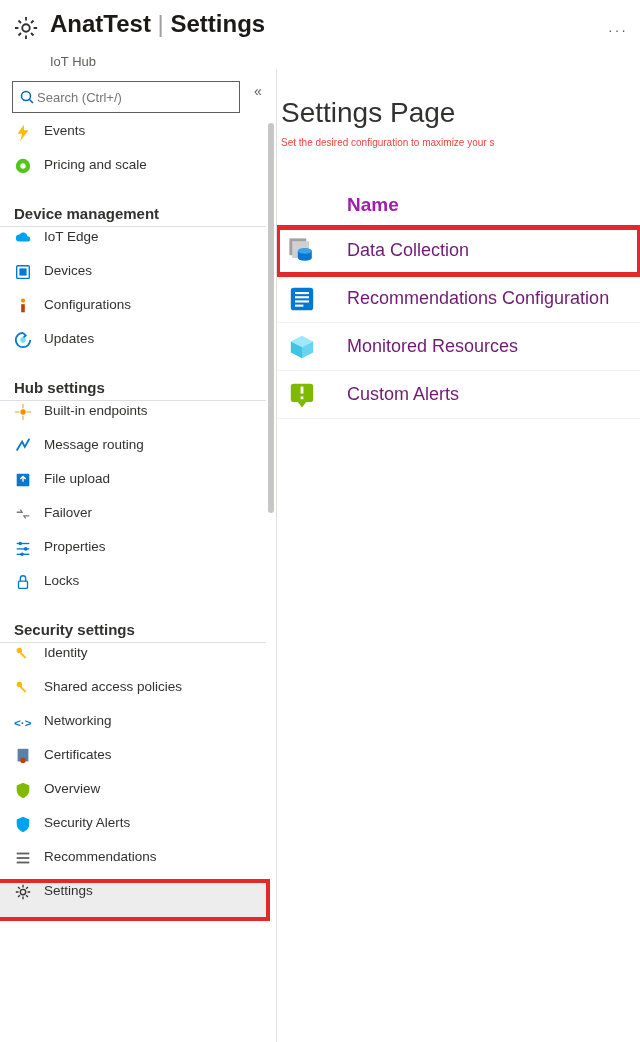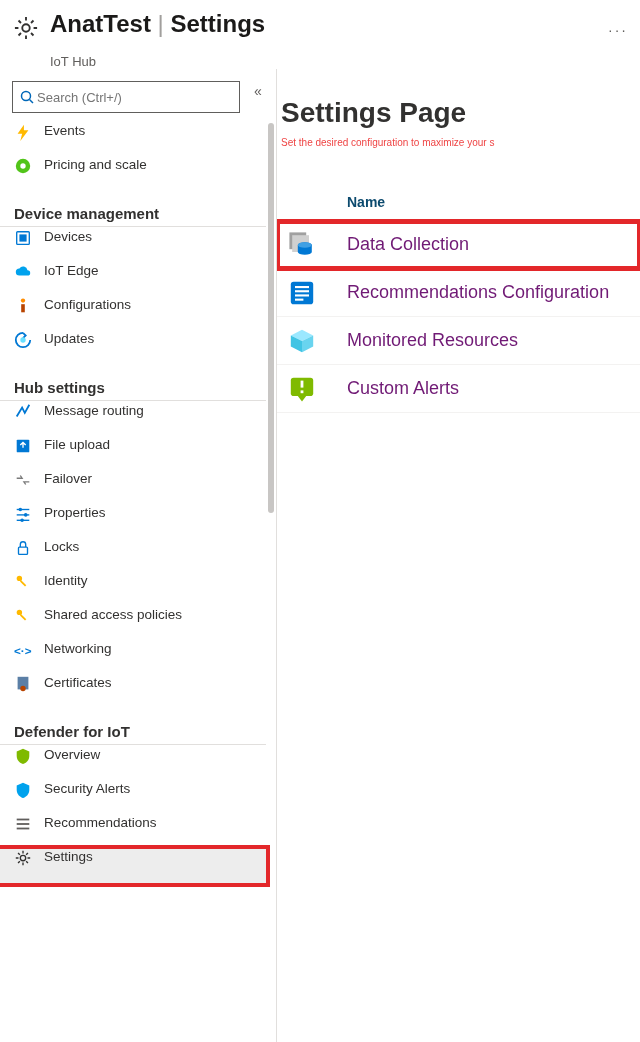--- a/index.html
+++ b/index.html
@@ -17,23 +17,23 @@
   .search input{border:none;outline:none;flex:1;font-size:13px;color:#605e5c;background:transparent}
   .collapse{width:20px;height:20px;margin-left:8px;color:#605e5c;font-size:14px;text-align:center;line-height:20px;cursor:pointer}
   .scroll{flex:1;overflow:hidden;position:relative;padding-right:10px}
   .scrollbar{position:absolute;right:2px;top:0;width:6px;height:390px;background:#c8c6c4;border-radius:3px}
   .nav-group-title{font-size:15px;font-weight:600;padding:14px 14px 4px;border-bottom:1px solid #e1dfdd;margin-bottom:2px}
   .nav-item{display:flex;align-items:flex-start;height:34px;padding:0 14px;font-size:13.5px;cursor:pointer}
   .nav-item.active{background:#ededed}
   .nav-item .icon{width:18px;height:18px;margin-right:12px;display:flex;align-items:center;justify-content:center}
   .hl{outline:4px solid #e3272a}
   .main{flex:1;padding:28px 0 0 0;overflow:hidden}
-  .page-title{font-size:28px;font-weight:700;padding:0 4px 8px}
+  .page-title{font-size:28px;font-weight:400;padding:0 4px 8px}
   .page-desc{font-size:10px;color:#ef4444;padding:0 4px 40px;white-space:nowrap}
-  .tbl-head{font-size:14px;font-weight:600;color:#0c4a6e;padding:6px 0 10px 70px;border-bottom:1px solid #e1dfdd}
+  .tbl-head{font-size:19px;font-weight:600;color:#a21caf;padding:6px 0 10px 70px;border-bottom:1px solid #e1dfdd}
   .row{display:flex;align-items:center;height:47px;border-bottom:1px solid #f3f2f1;padding-left:10px;cursor:pointer}
   .row .row-icon{width:30px;height:30px;margin-right:30px;display:flex;align-items:center;justify-content:center}
   .row .row-label{color:#701a75;font-size:18px}
   .row.hl-row{outline:5px solid #e3272a;outline-offset:-3px}
   svg{display:block}
 </style>
 </head>
 <body>
 
 <div class="root">
@@ -83,33 +83,33 @@
                   <circle cx="10" cy="10" r="8" fill="#52c41a"></circle>
                   <circle cx="10" cy="10" r="3" fill="#fff"></circle>
                 </svg>
               </span>
               <span>Pricing and scale</span>
             </div>
             <div class="nav-group-title">Device management</div>
             <div class="nav-item">
               <span class="icon">
                 <svg width="18" height="18" viewBox="0 0 20 20">
+                  <path d="M6 14a4 4 0 010-8 5 5 0 019 2 3 3 0 010 6H6z" fill="#00a2ed"></path>
+                </svg>
+              </span>
+              <span>IoT Edge</span>
+            </div>
+            <div class="nav-item">
+              <span class="icon">
+                <svg width="18" height="18" viewBox="0 0 20 20">
                   <rect x="3" y="3" width="14" height="14" rx="1" fill="none" stroke="#0078d4" stroke-width="1.5"></rect>
                   <rect x="6" y="6" width="8" height="8" fill="#0078d4"></rect>
                 </svg>
               </span>
               <span>Devices</span>
-            </div>
-            <div class="nav-item">
-              <span class="icon">
-                <svg width="18" height="18" viewBox="0 0 20 20">
-                  <path d="M6 14a4 4 0 010-8 5 5 0 019 2 3 3 0 010 6H6z" fill="#00a2ed"></path>
-                </svg>
-              </span>
-              <span>IoT Edge</span>
             </div>
             <div class="nav-item">
               <span class="icon">
                 <svg width="18" height="18" viewBox="0 0 20 20">
                   <circle cx="10" cy="4" r="2.4" fill="#ff8c00"></circle>
                   <rect x="8" y="8" width="4" height="9" fill="#b84400"></rect>
                 </svg>
               </span>
               <span>Configurations</span>
             </div>
@@ -117,20 +117,32 @@
               <span class="icon">
                 <svg width="18" height="18" viewBox="0 0 20 20">
                   <path d="M10 2a8 8 0 108 8" fill="none" stroke="#0078d4" stroke-width="2"></path>
                   <path d="M10 2l3 3-3 3" fill="none" stroke="#0078d4" stroke-width="2"></path>
                   <circle cx="10" cy="10" r="3" fill="#69e0ff"></circle>
                 </svg>
               </span>
               <span>Updates</span>
             </div>
             <div class="nav-group-title">Hub settings</div>
+            <div class="nav-item">
+              <span class="icon">
+                <svg width="18" height="18" viewBox="0 0 20 20">
+                  <circle cx="10" cy="10" r="3" fill="#ff8c00"></circle>
+                  <line x1="10" y1="1" x2="10" y2="6" stroke="#ff8c00"></line>
+                  <line x1="10" y1="14" x2="10" y2="19" stroke="#ff8c00"></line>
+                  <line x1="1" y1="10" x2="6" y2="10" stroke="#ff8c00"></line>
+                  <line x1="14" y1="10" x2="19" y2="10" stroke="#ff8c00"></line>
+                </svg>
+              </span>
+              <span>Built-in endpoints</span>
+            </div>
             <div class="nav-item">
               <span class="icon">
                 <svg width="18" height="18" viewBox="0 0 20 20">
                   <path d="M3 15L9 5l3 6 5-9" fill="none" stroke="#0078d4" stroke-width="2"></path>
                 </svg>
               </span>
               <span>Message routing</span>
             </div>
             <div class="nav-item">
               <span class="icon">
@@ -164,20 +176,21 @@
             </div>
             <div class="nav-item">
               <span class="icon">
                 <svg width="18" height="18" viewBox="0 0 20 20">
                   <rect x="5" y="9" width="10" height="8" rx="1" fill="none" stroke="#0078d4" stroke-width="1.5"></rect>
                   <path d="M7 9V6a3 3 0 016 0v3" fill="none" stroke="#0078d4" stroke-width="1.5"></path>
                 </svg>
               </span>
               <span>Locks</span>
             </div>
+            <div class="nav-group-title">Security settings</div>
             <div class="nav-item">
               <span class="icon">
                 <svg width="18" height="18" viewBox="0 0 20 20">
                   <circle cx="6" cy="6" r="3" fill="#ffb900"></circle>
                   <rect x="8" y="8" width="8" height="2" fill="#ffb900" transform="rotate(45 8 8)"></rect>
                 </svg>
               </span>
               <span>Identity</span>
             </div>
             <div class="nav-item">
@@ -199,21 +212,20 @@
             </div>
             <div class="nav-item">
               <span class="icon">
                 <svg width="18" height="18" viewBox="0 0 20 20">
                   <rect x="4" y="2" width="12" height="14" fill="#5b7fa6"></rect>
                   <circle cx="10" cy="15" r="3" fill="#b84400"></circle>
                 </svg>
               </span>
               <span>Certificates</span>
             </div>
-            <div class="nav-group-title">Defender for IoT</div>
             <div class="nav-item">
               <span class="icon">
                 <svg width="18" height="18" viewBox="0 0 20 20">
                   <path d="M10 2l7 3v5c0 5-4 8-7 9-3-1-7-4-7-9V5l7-3z" fill="#7fba00"></path>
                 </svg>
               </span>
               <span>Overview</span>
             </div>
             <div class="nav-item">
               <span class="icon">

